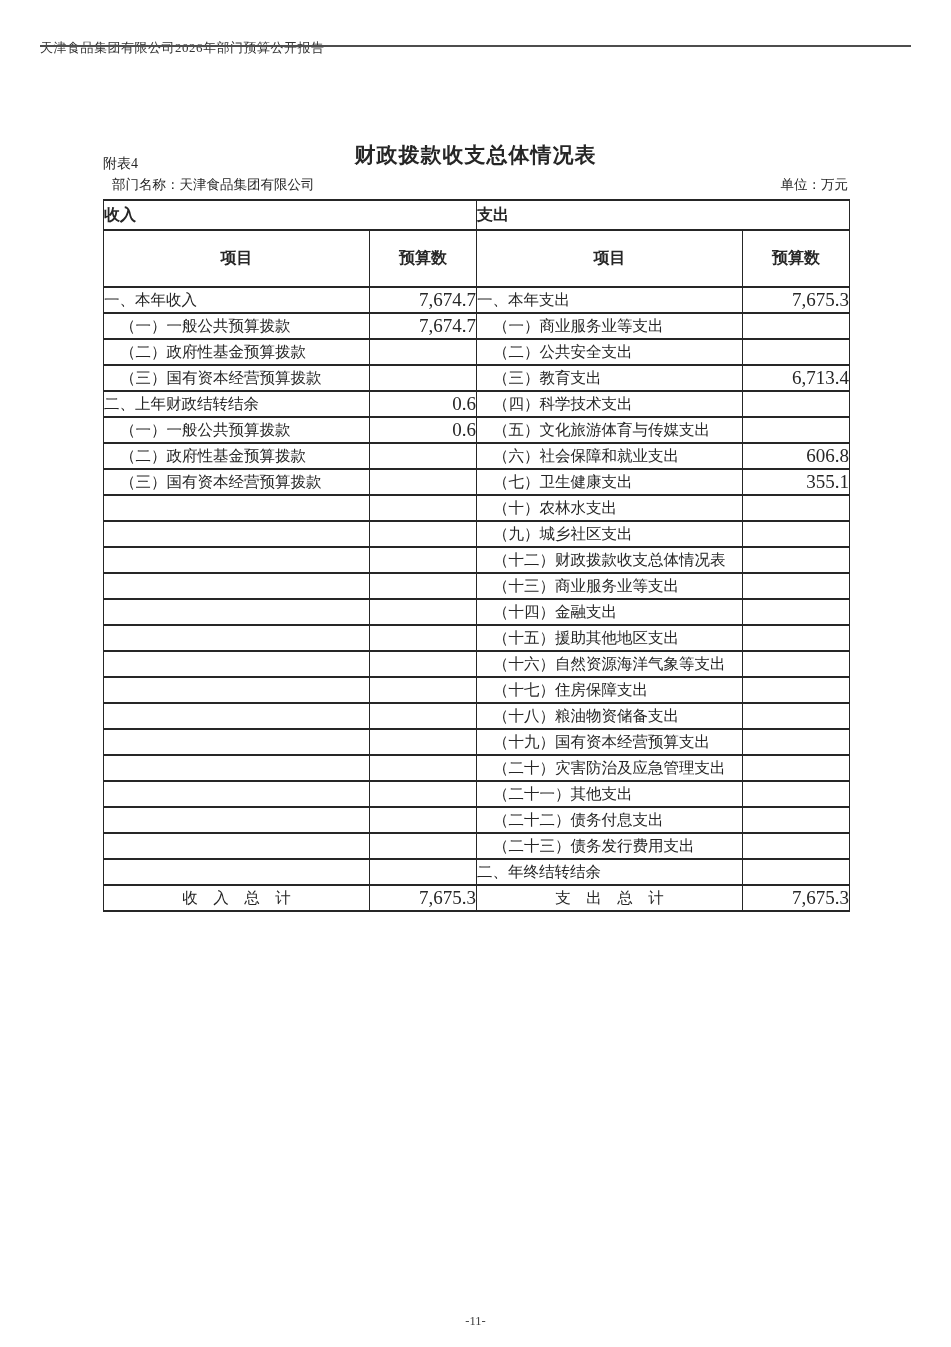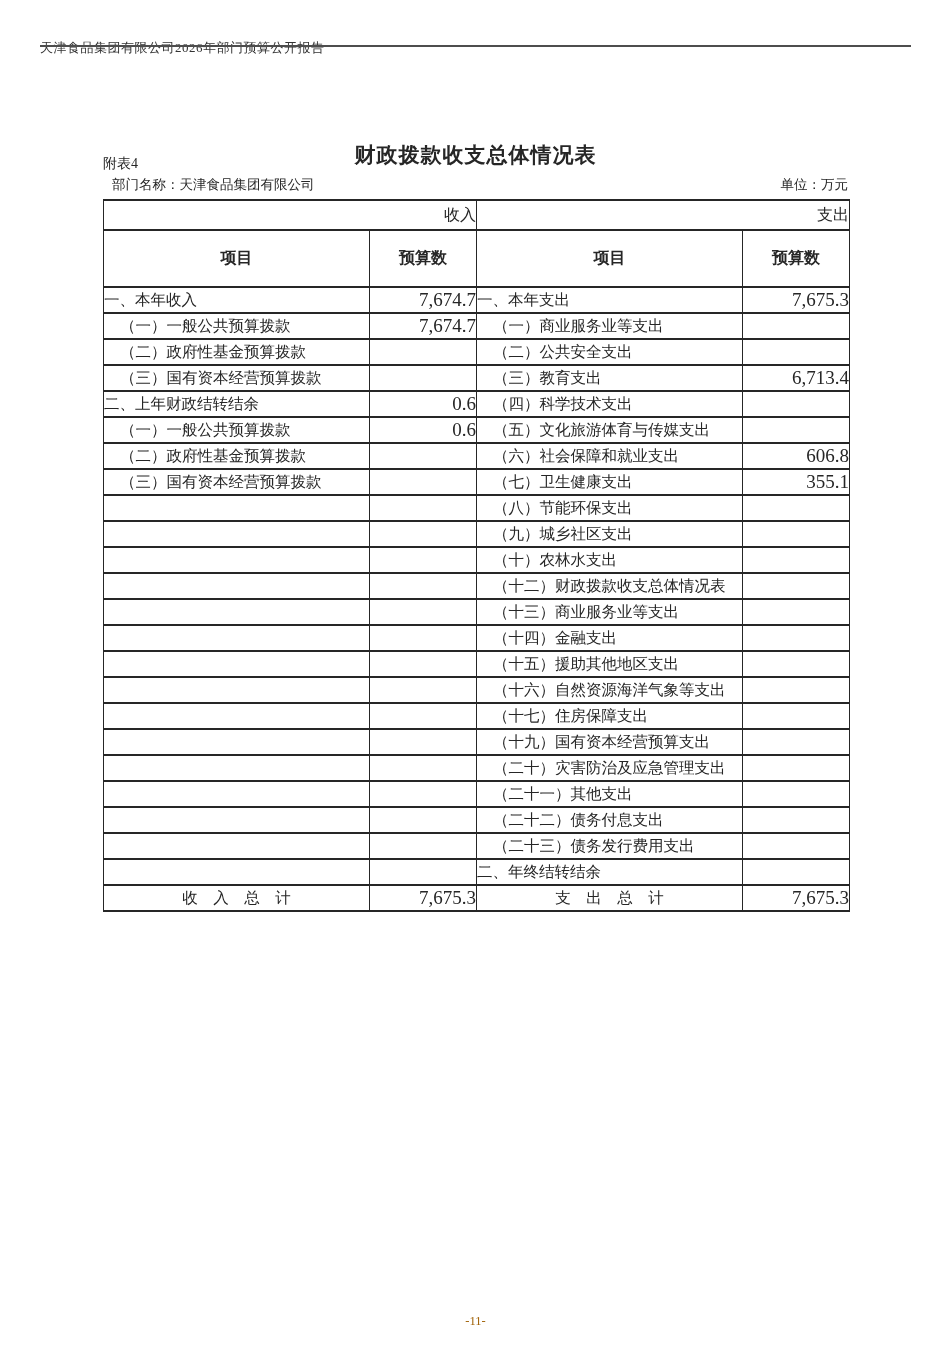--- a/index.html
+++ b/index.html
@@ -42,31 +42,31 @@
   }
   table.budget col.c-item { width: 266px; }
   table.budget col.c-num  { width: 107px; }
   table.budget th, table.budget td {
     border: 1px solid #262626;
     border-top-width: 2px; border-bottom-width: 2px;
     padding: 0; overflow: hidden; white-space: nowrap;
     font-weight: normal;
   }
   tr.hdr1 { height: 30px; }
-  tr.hdr1 th { font-size: 16px; font-weight: normal; text-align: right; }
+  tr.hdr1 th { font-size: 16px; font-weight: bold; text-align: left; }
   tr.hdr2 { height: 57px; }
   tr.hdr2 th { font-size: 16px; font-weight: bold; text-align: center; }
   tbody tr { height: 26px; }
   td.item { text-align: left; font-size: 15.5px; padding-left: 2px; }
   td.item.indent { padding-left: 16px; }
   td.num { text-align: right; font-size: 19px; padding-right: 2px; }
   td.total-label { text-align: center; font-size: 15.5px; padding-left: 0; }
   .page-number {
     position: absolute; left: 0; width: 100%; top: 1314px;
-    text-align: center; font-size: 12.5px; color: #a16207;
+    text-align: center; font-size: 12.5px; color: #404040;
   }
 </style>
 </head>
 <body>
 
 <div class="top-header">天津食品集团有限公司2026年部门预算公开报告</div>
 <div class="header-rule"></div>
 <div class="appendix">附表4</div>
 <div class="doc-title">财政拨款收支总体情况表</div>
 <div class="meta-row">
@@ -138,38 +138,32 @@
     </tr>
     <tr>
       <td class="item indent">（三）国有资本经营预算拨款</td>
       <td class="num"></td>
       <td class="item indent">（七）卫生健康支出</td>
       <td class="num">355.1</td>
     </tr>
     <tr>
       <td class="item"></td>
       <td class="num"></td>
-      <td class="item indent">（八）节能环保支出</td>
+      <td class="item indent">（十）农林水支出</td>
       <td class="num"></td>
     </tr>
     <tr>
       <td class="item"></td>
       <td class="num"></td>
       <td class="item indent">（九）城乡社区支出</td>
       <td class="num"></td>
     </tr>
     <tr>
       <td class="item"></td>
       <td class="num"></td>
-      <td class="item indent">（十）农林水支出</td>
-      <td class="num"></td>
-    </tr>
-    <tr>
-      <td class="item"></td>
-      <td class="num"></td>
       <td class="item indent">（十二）财政拨款收支总体情况表</td>
       <td class="num"></td>
     </tr>
     <tr>
       <td class="item"></td>
       <td class="num"></td>
       <td class="item indent">（十三）商业服务业等支出</td>
       <td class="num"></td>
     </tr>
     <tr>
@@ -187,20 +181,26 @@
     <tr>
       <td class="item"></td>
       <td class="num"></td>
       <td class="item indent">（十六）自然资源海洋气象等支出</td>
       <td class="num"></td>
     </tr>
     <tr>
       <td class="item"></td>
       <td class="num"></td>
       <td class="item indent">（十七）住房保障支出</td>
+      <td class="num"></td>
+    </tr>
+    <tr>
+      <td class="item"></td>
+      <td class="num"></td>
+      <td class="item indent">（十八）粮油物资储备支出</td>
       <td class="num"></td>
     </tr>
     <tr>
       <td class="item"></td>
       <td class="num"></td>
       <td class="item indent">（十九）国有资本经营预算支出</td>
       <td class="num"></td>
     </tr>
     <tr>
       <td class="item"></td>

